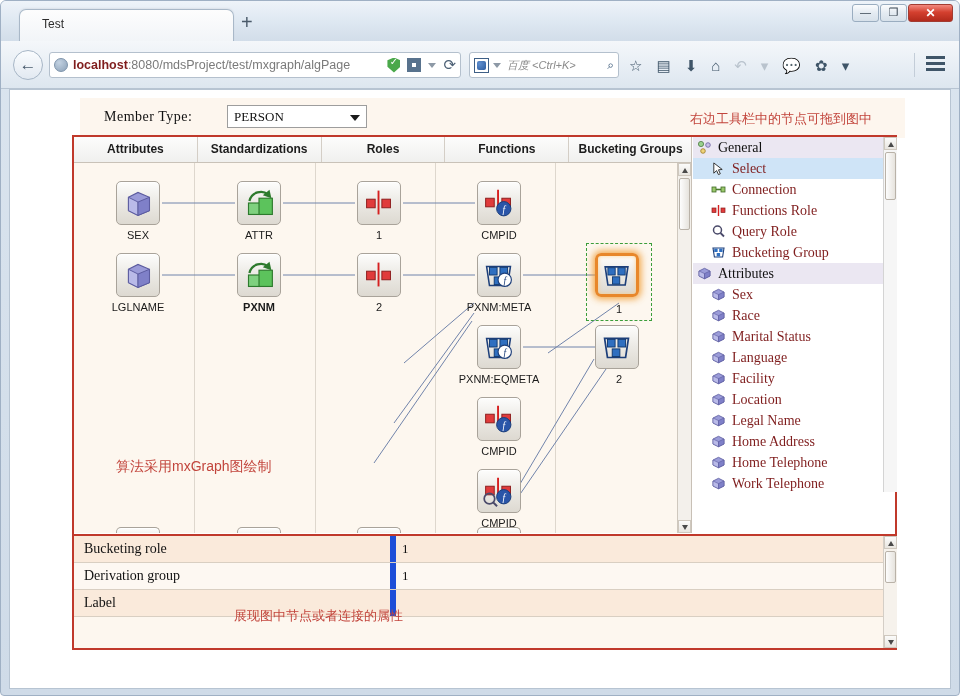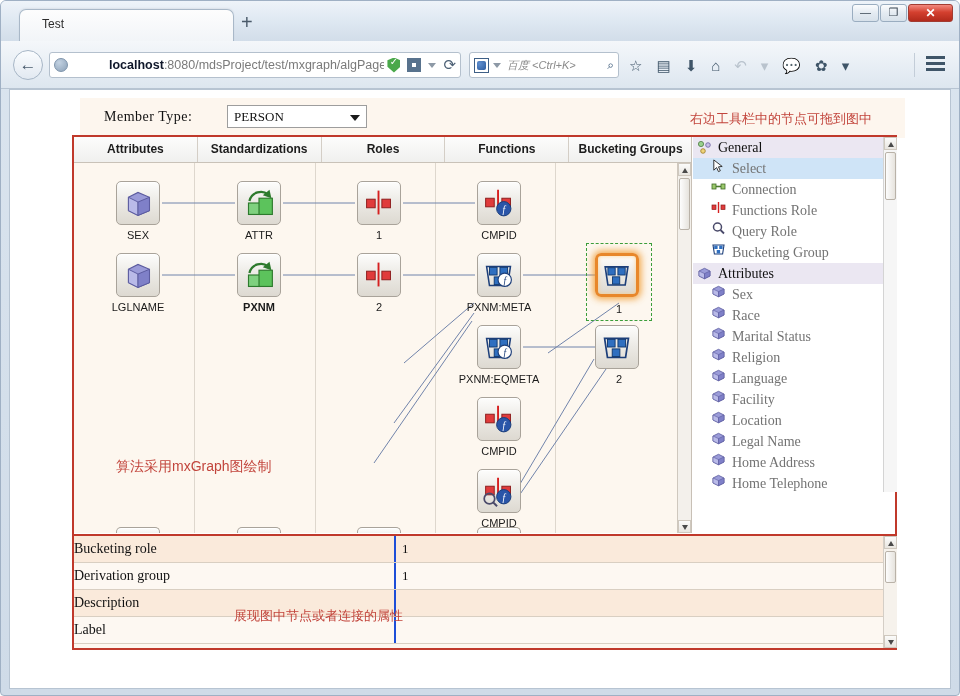--- a/index.html
+++ b/index.html
@@ -87,21 +87,21 @@
     display: flex; align-items: center; padding: 0 4px;
   }
   #urlbar .favicon {
     width: 14px; height: 14px; border-radius: 50%;
     background: radial-gradient(circle at 35% 30%, #c3d2e2, #8da2b8);
     border: 1px solid #7d93ab; margin-right: 5px; flex: none;
   }
   #url-text {
     flex: 1; font-size: 12.5px; color: #7a7a7a; white-space: nowrap; overflow: hidden;
   }
-  #url-text b { color: #0f172a; font-weight: bold; margin-left: 36px; }
+  #url-text b { color: #7f1d1d; font-weight: bold; }
   .url-right-icon { flex: none; margin-left: 3px; }
   .shield {
     width: 13px; height: 15px; background: #4aa84a;
     clip-path: polygon(50% 0, 100% 18%, 100% 62%, 50% 100%, 0 62%, 0 18%);
     position: relative;
   }
   .shield::after {
     content: "✓"; position: absolute; left: 0; right: 0; top: -2px;
     font-size: 10px; color: #fff; text-align: center;
   }
@@ -279,42 +279,42 @@
     background: #fff; overflow: hidden;
   }
   .pal-section {
     height: 21px; line-height: 21px;
     background: #ebe7f2;
     font-family: "Liberation Serif", serif; font-size: 14px; color: #111;
     padding-left: 4px; display: flex; align-items: center; gap: 6px;
   }
   .pal-item {
     height: 21px; line-height: 21px;
-    font-family: "Liberation Serif", serif; font-size: 14px; color: #737373;
-    padding-left: 18px; display: flex; gap: 6px;
+    font-family: "Liberation Serif", serif; font-size: 14px; color: #7f1d1d;
+    padding-left: 18px; display: flex; align-items: center; gap: 6px;
   }
   .pal-item.active { background: #cfe4f7; }
   .pal-icon { width: 15px; height: 15px; flex: none; position: relative; }
   #palette-scroll {
     position: absolute; right: 0; top: 0; width: 14px; height: 396px;
     background: #f6f6f6; border-left: 1px solid #d4d4d4;
   }
 
   
   #props-panel {
     position: absolute; left: 0; top: 397px; width: 823px; height: 114px;
     background: #fdf7ef; border-top: 2px solid #c0392b;
   }
   .prop-row { display: flex; height: 27px; border-bottom: 1px solid #d9cfc2; }
   .prop-row:nth-child(odd) { background: #faeadb; }
   .prop-row:nth-child(even) { background: #fdf8f2; }
   .prop-name {
-    width: 322px; flex: none; border-right: 2px solid #1d4ed8;
+    width: 322px; flex: none; border-right: 6px solid #1d4ed8;
     font-family: "Liberation Serif", serif; font-size: 14px; color: #111;
-    line-height: 26px; 
+    line-height: 26px; padding-left: 10px;
   }
   .prop-value {
     flex: 1; font-family: "Liberation Serif", serif; font-size: 13px; color: #111;
     line-height: 26px; padding-left: 6px;
   }
   #props-annotation {
     position: absolute; left: 160px; top: 71px;
     font-size: 13px; color: #c2453c; white-space: nowrap;
   }
   #props-scroll {
@@ -692,30 +692,20 @@
           <span>Marital Status</span>
         </div>
         <div class="pal-item">
           <span class="pal-icon">
             <svg viewBox="0 0 15 15" width="15" height="15">
                 <polygon points="2,5 7.5,2.3 13,5 13,10 7.5,12.7 2,10" fill="#9a9bd8" stroke="#5a5a9e" stroke-width=".8"></polygon>
                 <polygon points="2,5 7.5,7.6 7.5,12.7 2,10" fill="#b9bae8" stroke="#5a5a9e" stroke-width=".6"></polygon>
                 <polygon points="7.5,7.6 13,5 13,10 7.5,12.7" fill="#7f80c8" stroke="#5a5a9e" stroke-width=".6"></polygon>
               </svg>
           </span>
-          <span>Religion</span>
-        </div>
-        <div class="pal-item">
-          <span class="pal-icon">
-            <svg viewBox="0 0 15 15" width="15" height="15">
-                <polygon points="2,5 7.5,2.3 13,5 13,10 7.5,12.7 2,10" fill="#9a9bd8" stroke="#5a5a9e" stroke-width=".8"></polygon>
-                <polygon points="2,5 7.5,7.6 7.5,12.7 2,10" fill="#b9bae8" stroke="#5a5a9e" stroke-width=".6"></polygon>
-                <polygon points="7.5,7.6 13,5 13,10 7.5,12.7" fill="#7f80c8" stroke="#5a5a9e" stroke-width=".6"></polygon>
-              </svg>
-          </span>
           <span>Language</span>
         </div>
         <div class="pal-item">
           <span class="pal-icon">
             <svg viewBox="0 0 15 15" width="15" height="15">
                 <polygon points="2,5 7.5,2.3 13,5 13,10 7.5,12.7 2,10" fill="#9a9bd8" stroke="#5a5a9e" stroke-width=".8"></polygon>
                 <polygon points="2,5 7.5,7.6 7.5,12.7 2,10" fill="#b9bae8" stroke="#5a5a9e" stroke-width=".6"></polygon>
                 <polygon points="7.5,7.6 13,5 13,10 7.5,12.7" fill="#7f80c8" stroke="#5a5a9e" stroke-width=".6"></polygon>
               </svg>
           </span>
@@ -782,24 +772,20 @@
       <div id="props-panel">
         <div class="prop-row">
           <div class="prop-name">Bucketing role</div>
           <div class="prop-value">1</div>
         </div>
         <div class="prop-row">
           <div class="prop-name">Derivation group</div>
           <div class="prop-value">1</div>
         </div>
         <div class="prop-row">
-          <div class="prop-name">Description</div>
-          <div class="prop-value"></div>
-        </div>
-        <div class="prop-row">
           <div class="prop-name">Label</div>
           <div class="prop-value"></div>
         </div>
 
         <div id="props-annotation">展现图中节点或者连接的属性</div>
 
         <div id="props-scroll">
           <div class="sb-arrow-up"></div>
           <div class="sb-thumb" style="top:15px; height:32px;"></div>
           <div class="sb-arrow-dn"></div>

